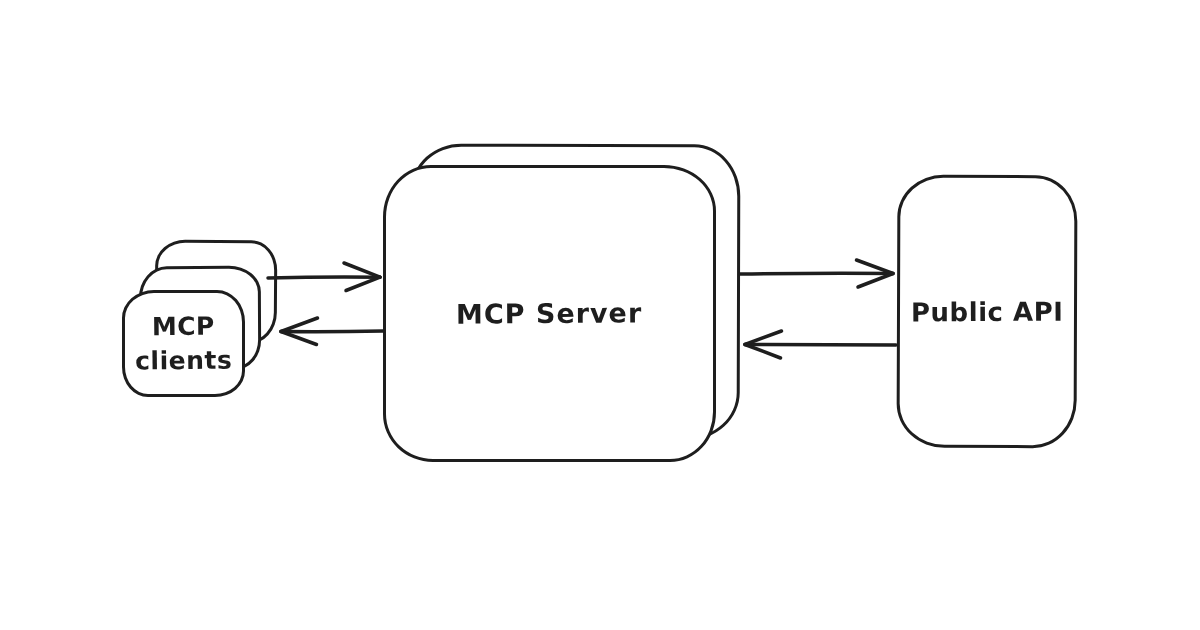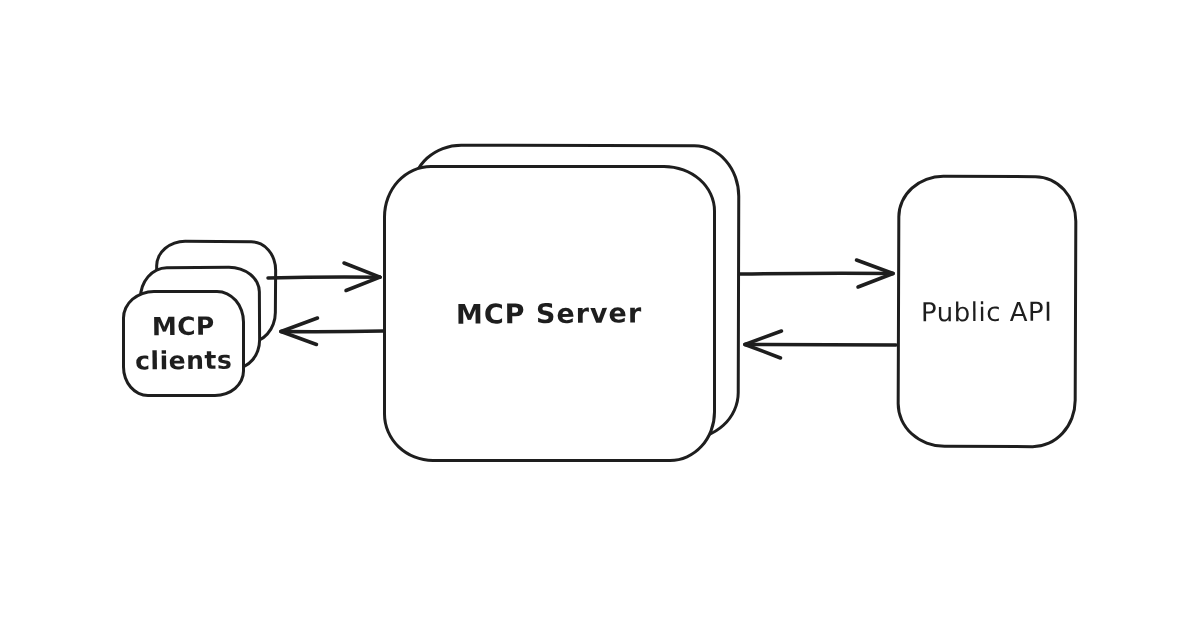--- a/index.html
+++ b/index.html
@@ -65,21 +65,21 @@
     transform: rotate(-0.4deg);
   }
   
   .api-box {
     left: 897px; top: 175px; width: 180px; height: 273px;
     border-radius: 46px 42px 44px 48px / 42px 46px 48px 44px;
     transform: rotate(0.2deg);
   }
   .api-label {
     font-size: 26px;
-    font-weight: 400;
+    font-weight: 700;
     letter-spacing: 0.5px;
     transform: rotate(-0.5deg);
   }
   .arrows-layer {
     position: absolute;
     left: 0; top: 0;
     width: 1200px;
     height: 630px;
     pointer-events: none;
   }

